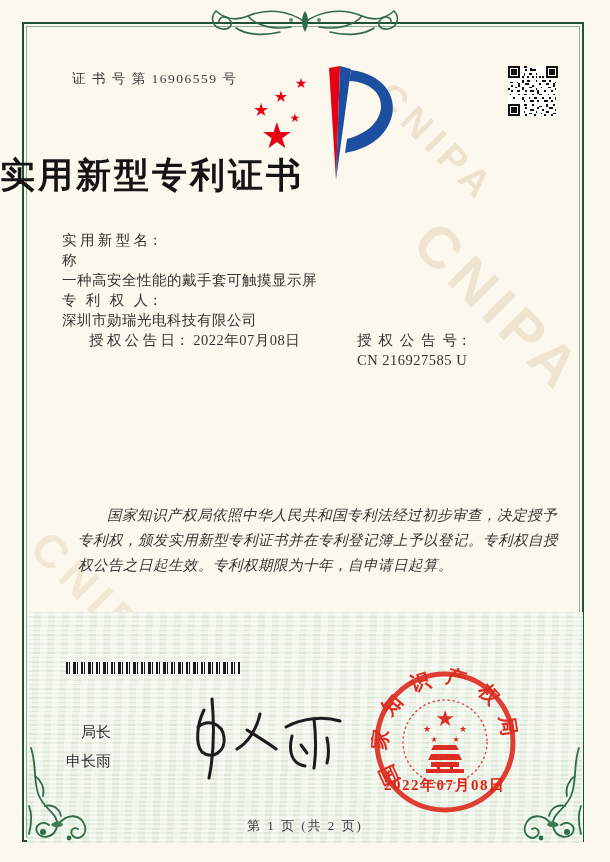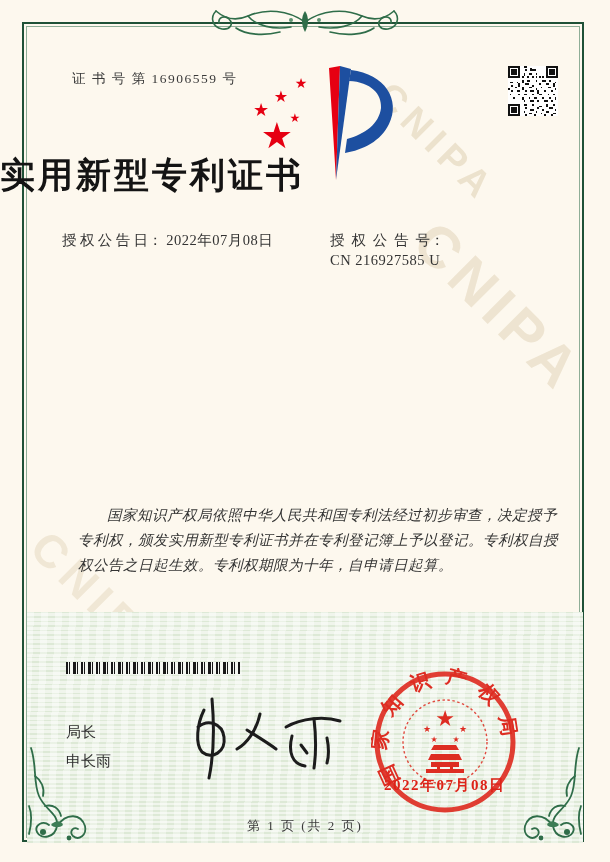--- a/index.html
+++ b/index.html
@@ -39,41 +39,41 @@
   .qr{position:absolute;left:508px;top:66px;width:50px;height:50px;}
   .logo{position:absolute;left:243px;top:56px;width:162px;height:140px;}
   .title{
     position:absolute;left:0;top:152px;width:100%;text-align:left;
     font-size:35px;font-weight:bold;letter-spacing:3px;color:#141414;
   }
   
   .fields{position:absolute;left:62px;top:230px;width:494px;font-size:14.5px;color:#333;}
   .row{min-height:40px;line-height:20px;}
   .row.address{min-height:47px;}
-  .row.grant{position:relative;}
+  .row.grant{position:relative;margin-left:27px;}
   .lbl{display:inline-block;width:86px;text-align:justify;text-align-last:justify;vertical-align:top;}
   .lbl2{display:inline-block;width:100px;text-align:justify;text-align-last:justify;vertical-align:top;}
   .colon{display:inline-block;vertical-align:top;}
   .val{display:inline-block;width:390px;vertical-align:top;letter-spacing:.5px;}
   .val2{display:inline-block;vertical-align:top;letter-spacing:.5px;}
   .pair2{position:absolute;left:268px;top:0;}
   
   .legal{
     position:absolute;left:62px;top:503px;width:492px;
     font-size:14.5px;line-height:25px;color:#333;font-style:italic;margin-left:16px;
   }
   .legal p{margin:0;text-indent:2em;letter-spacing:.5px;}
   
   .barcode{
     position:absolute;left:66px;top:662px;width:174px;height:12px;
     background:repeating-linear-gradient(90deg,
       #191919 0 2px,#f4f7f1 2px 3px,#191919 3px 4px,#f4f7f1 4px 7px,
       #191919 7px 10px,#f4f7f1 10px 11px,#191919 11px 12px,#f4f7f1 12px 15px);
   }
-  .signer{position:absolute;left:66px;top:718px;font-size:15px;color:#2d2d2d;line-height:29px;}
+  .signer{position:absolute;left:66px;top:718px;font-size:15px;color:#2d2d2d;line-height:29px;text-align:right;}
   .sig{position:absolute;left:168px;top:694px;width:190px;height:88px;}
   .seal{position:absolute;left:371px;top:668px;width:148px;height:148px;opacity:.95;}
   .seal-date{
     position:absolute;left:384px;top:776px;font-size:15px;font-weight:bold;
     color:#dd2318;letter-spacing:1.5px;
   }
   .footer{
     position:absolute;left:0;top:817px;width:100%;text-align:center;
     font-size:13px;letter-spacing:2px;color:#3b3b3b;
   }
@@ -169,20 +169,28 @@
     <text x="52" y="66" font-size="12">★</text>
   </g>
   <polygon points="86,12 97,10 93,124" fill="#e60012"></polygon>
   <polygon points="97,10 108,13 93,124" fill="#1d4fa0"></polygon>
   <path d="M108,14 C142,18 158,44 146,68 C138,85 120,94 102,97 L104,83 C122,78 136,68 138,52 C139,38 128,26 106,25 Z" fill="#1d4fa0"></path>
 </svg>
 
 <div class="title">实用新型专利证书</div>
 
 <div class="fields">
+  <div class="row">
+    <span class="lbl">实用新型名称</span><span class="colon">：</span>
+    <span class="val">一种高安全性能的戴手套可触摸显示屏</span>
+  </div>
+  <div class="row">
+    <span class="lbl">专利权人</span><span class="colon">：</span>
+    <span class="val">深圳市勋瑞光电科技有限公司</span>
+  </div>
   <div class="row grant">
     <span class="lbl">授权公告日</span><span class="colon">：</span>
     <span class="val2">2022年07月08日</span>
     <span class="pair2">
       <span class="lbl2">授权公告号</span><span class="colon">：</span>
       <span class="val2">CN 216927585 U</span>
     </span>
   </div>
 </div>
 

